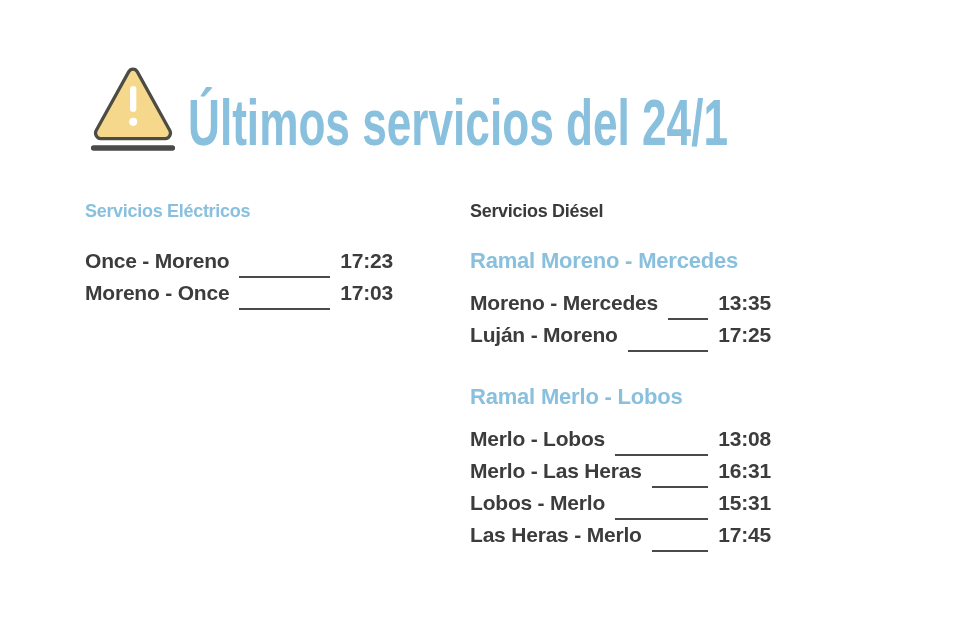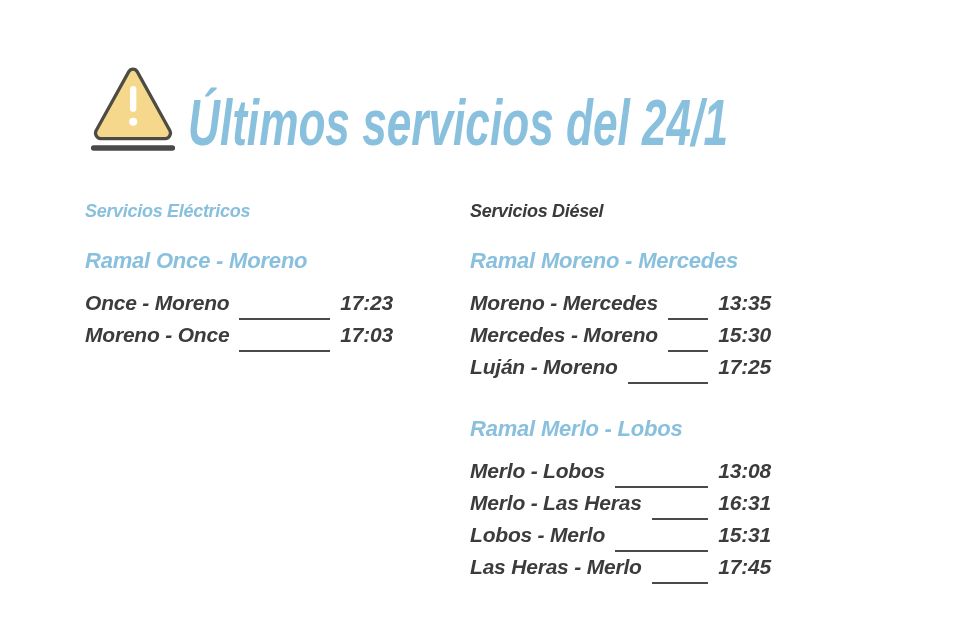--- a/index.html
+++ b/index.html
@@ -3,21 +3,20 @@
 <meta charset="utf-8">
 <style>
   * { margin:0; padding:0; box-sizing:border-box; }
   html,body { background:#ffffff; }
   .canvas {
     position:relative;
     width:960px; height:642px;
     background:#ffffff;
     font-family:"Liberation Sans", sans-serif;
     overflow:hidden;
-    font-style:italic;
   }
   .warn-icon {
     position:absolute; left:89px; top:62px;
     width:88px; height:92px;
   }
   .page-title {
     position:absolute; left:188px; top:91px;
     font-size:64px; line-height:1; font-weight:bold;
     color:#89C0DD; white-space:nowrap;
     transform:scaleX(0.69); transform-origin:left top;
@@ -60,21 +59,20 @@
     <rect x="42.9" y="25" width="6.6" height="27" rx="3.3" fill="#ffffff"></rect>
     <circle cx="46.2" cy="62.5" r="4.2" fill="#ffffff"></circle>
     <rect x="2" y="87" width="88" height="5.6" rx="2.8" fill="#4A4A4A"></rect>
   </svg>
 
   <h1 class="page-title">Últimos servicios del 24/1</h1>
 
   <div class="col col-left">
     <h2 class="col-heading blue">Servicios Eléctricos</h2>
     <div class="section">
-      <h3 class="ramal-title">Ramal Once - Moreno</h3>
       <div class="row">
         <span class="route">Once - Moreno</span>
         <span class="fill-line"></span>
         <span class="time">17:23</span>
       </div>
       <div class="row">
         <span class="route">Moreno - Once</span>
         <span class="fill-line"></span>
         <span class="time">17:03</span>
       </div>
@@ -83,25 +81,20 @@
 
   <div class="col col-right">
     <h2 class="col-heading dark">Servicios Diésel</h2>
 
     <div class="section">
       <h3 class="ramal-title">Ramal Moreno - Mercedes</h3>
       <div class="row">
         <span class="route">Moreno - Mercedes</span>
         <span class="fill-line"></span>
         <span class="time">13:35</span>
-      </div>
-      <div class="row">
-        <span class="route">Mercedes - Moreno</span>
-        <span class="fill-line"></span>
-        <span class="time">15:30</span>
       </div>
       <div class="row">
         <span class="route">Luján - Moreno</span>
         <span class="fill-line"></span>
         <span class="time">17:25</span>
       </div>
     </div>
 
     <div class="section">
       <h3 class="ramal-title">Ramal Merlo - Lobos</h3>

